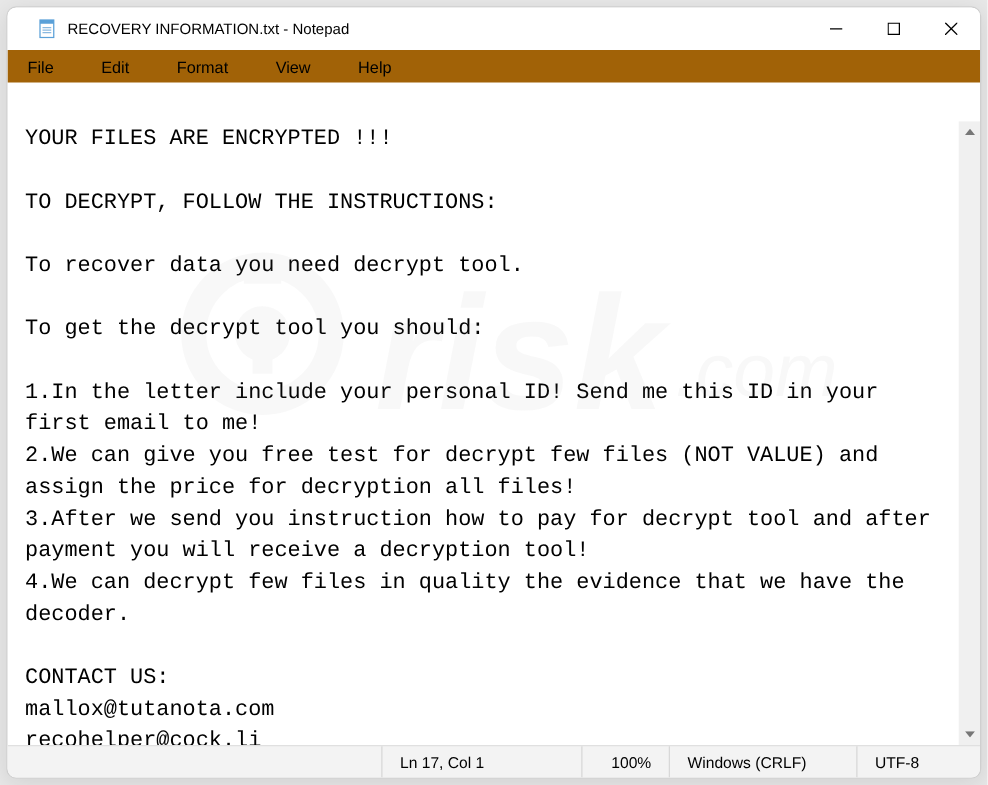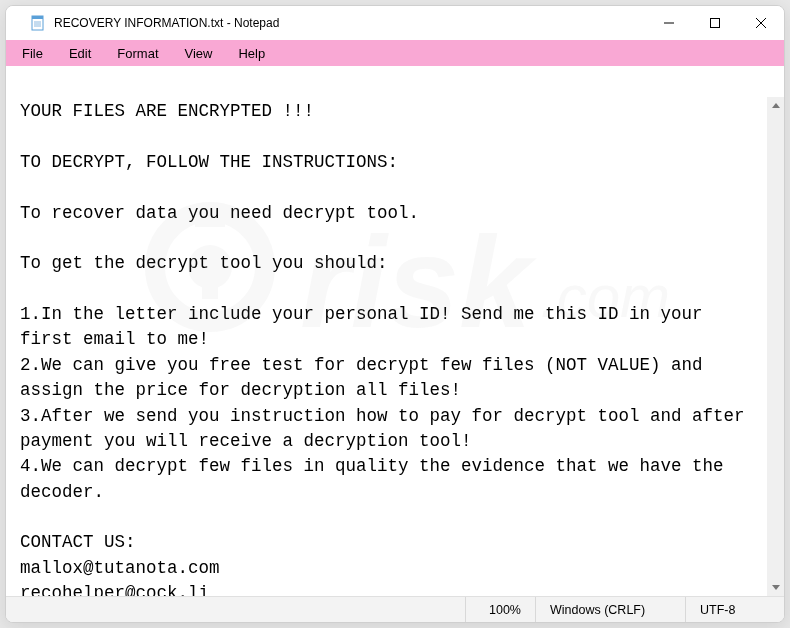--- a/index.html
+++ b/index.html
@@ -55,24 +55,24 @@
     justify-content: center;
     font-size: 14px;
     color: #000;
     font-family: "Segoe UI Symbol", Arial, sans-serif;
   }
   .menubar {
     height: 26px;
     display: flex;
     align-items: center;
     padding: 0 6px;
-    background: #f9a8d4;
+    background: #a16207;
     font-size: 13px;
     color: #000;
-    gap: 6px;
+    gap: 18px;
   }
   .menu-item {
     padding: 2px 10px;
     border-radius: 3px;
   }
   .content-wrap {
     flex: 1;
     display: flex;
     position: relative;
     overflow: hidden;
@@ -220,18 +220,19 @@
           <rect x="42" y="42" width="16" height="40" fill="#888"></rect>
         </g>
         <text x="230" y="230" font-family="Arial" font-size="130" font-style="italic" font-weight="bold" fill="#888">risk</text>
         <text x="470" y="220" font-family="Arial" font-size="60" font-style="italic" fill="#888">.com</text>
       </svg>
     </div>
   </div>
 
   <div class="statusbar">
     <div class="status-spacer"></div>
+    <div class="status-cell" style="width:160px">Ln 17, Col 1</div>
     <div class="status-cell" style="width:70px;justify-content:flex-end">100%</div>
     <div class="status-cell" style="width:150px">Windows (CRLF)</div>
     <div class="status-cell" style="width:99px">UTF-8</div>
   </div>
 
 </div>
 
 </body></html>

